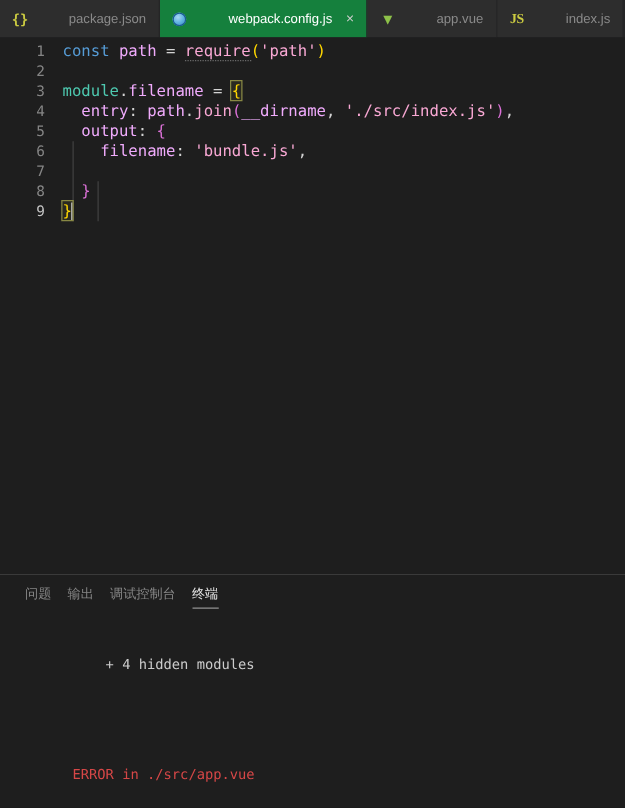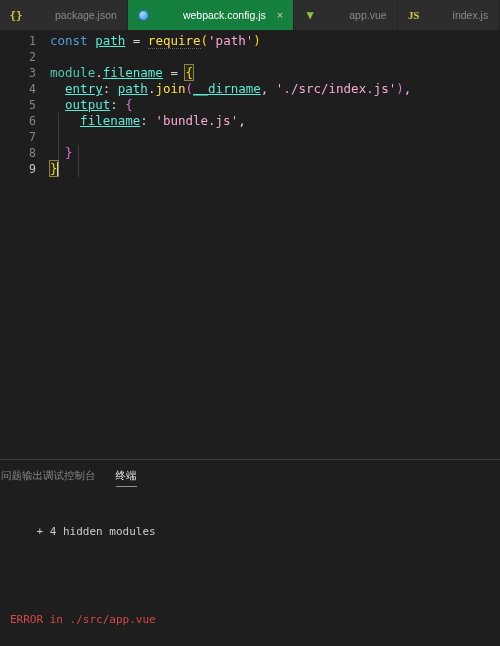--- a/index.html
+++ b/index.html
@@ -116,22 +116,22 @@
   }
   .code-line.current .ln {
     color: #c6c6c6;
   }
   .code-text {
     flex: 1 1 auto;
     position: relative;
   }
   
   .t-kw   { color: #569cd6; }
-  .t-var  { color: #5eead4; text-decoration: underline; }
-  .t-fn   { color: #fde047; }
+  .t-var  { color: #f0abfc; }
+  .t-fn   { color: #f9a8d4; }
   .t-str  { color: #f9a8d4; }
   .t-op   { color: #d4d4d4; }
   .t-cls  { color: #4ec9b0; }
   .t-pun  { color: #d4d4d4; }
   .t-par1 { color: #ffd700; }
   .t-par2 { color: #da70d6; }
   .t-par3 { color: #179fff; }
   .t-und  { border-bottom: 1px dotted #6a6a6a; }
   .bracket-match {
     outline: 1px solid #888844;
@@ -159,52 +159,53 @@
     border-top: 1px solid #3a3a3a;
     display: flex;
     flex-direction: column;
     overflow: hidden;
   }
   .panel-tabs {
     height: 30px;
     min-height: 30px;
     display: flex;
     align-items: center;
-    padding-left: 1px;
+    padding-left: 20px;
+    gap: 13px;
     background: #1e1e1e;
   }
   .panel-tab {
     font-size: 10.5px;
     color: #868686;
     line-height: 30px;
     position: relative;
     white-space: nowrap;
     font-family: "DejaVu Sans", sans-serif;
   }
   .panel-tab.active {
     color: #e7e7e7;
-    margin-left: 20px;
   }
   .panel-tab.active::after {
     content: "";
     position: absolute;
     left: 0; right: 0;
     bottom: 3px;
     height: 1px;
     background: #919191;
   }
   .terminal {
     flex: 1 1 auto;
     padding: 6px 0 0 10px;
     font-family: "DejaVu Sans Mono", monospace;
     font-size: 11px;
     line-height: 14.6px;
     color: #cccccc;
     white-space: pre;
     overflow: hidden;
+    margin-left: 48px;
   }
   .term-line { height: 14.6px; }
   .c-white  { color: #cccccc; }
   .c-err    { color: #d64747; }
 </style>
 </head>
 <body>
 
 <div id="app">
 

